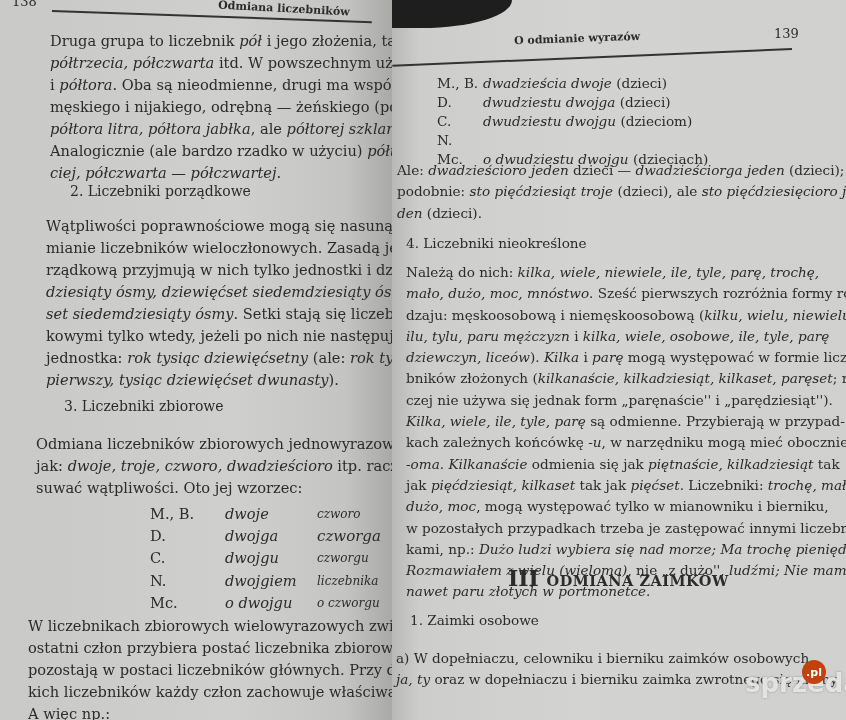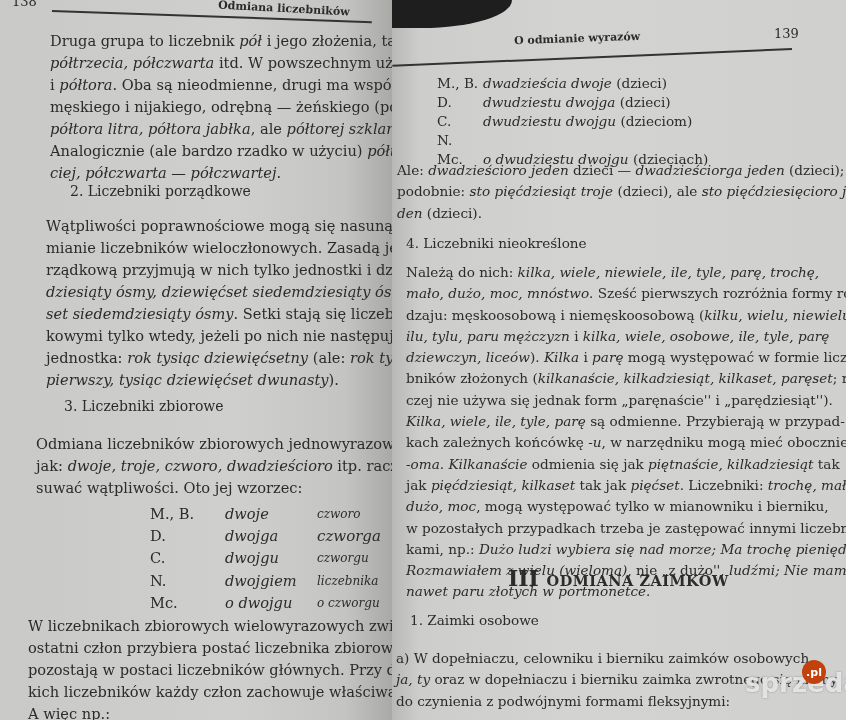--- a/index.html
+++ b/index.html
@@ -144,19 +144,18 @@
     </div>
 
   <div class="chapter" style="left:116px;top:565px;">
     <b>III</b>
     <span>ODMIANA ZAIMKÓW</span>
   </div>
   <div class="txt r h" style="left:18px;top:610px;">1. Zaimki osobowe</div>
   <div class="txt r" style="left:4px;top:648px;">
       <div>a) W dopełniaczu, celowniku i bierniku zaimków osobowych</div>
       <div><i>ja, ty</i> oraz w dopełniaczu i bierniku zaimka zwrotnego się mamy</div>
-      <div>do czynienia z podwójnymi formami fleksyjnymi:</div>
     </div>
 </div>
 
 <div class="dark-corner"></div>
 <div class="watermark">sprzedajemy</div>
 <div class="wm-pl">.pl</div>
 
 </body></html>

